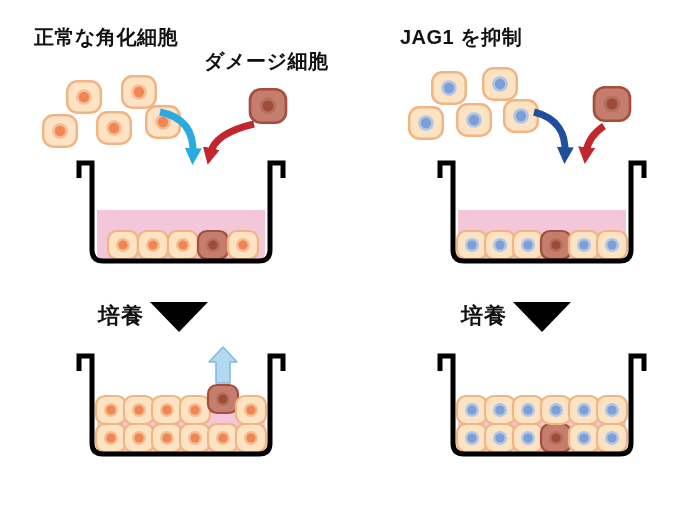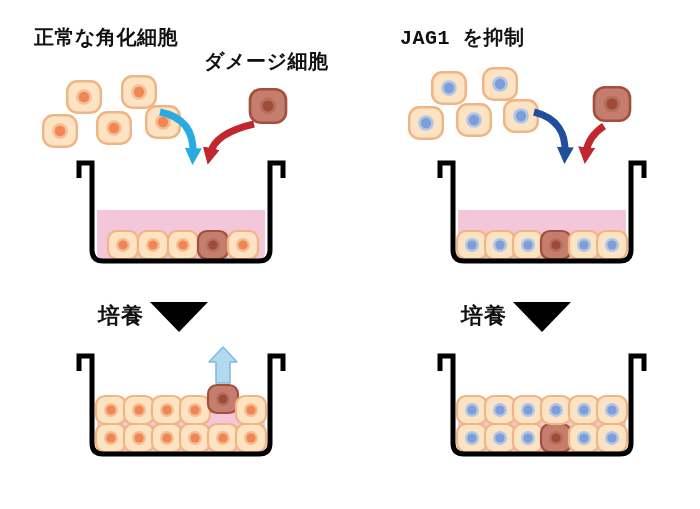--- a/index.html
+++ b/index.html
@@ -1,20 +1,20 @@
 <!DOCTYPE html>
 <html style="--background: #ffffff; --text: #111111; --outline-black: #000000; --cell-fill: #fbe3c4; --cell-stroke: #f0b583; --nucleus-orange-ring: #f6bd92; --nucleus-orange: #ef8654; --nucleus-blue-ring: #b0c6e7; --nucleus-blue: #7d9ed6; --damaged-fill: #c57d6d; --damaged-stroke: #a34f3f; --damaged-nucleus-ring: #b5705c; --damaged-nucleus: #9e4b3a; --medium-pink: #f3c7d9; --arrow-blue-light: #29abe2; --arrow-blue-dark: #1f4e9c; --arrow-red: #c1272d; --extrude-fill: #b3d9f0; --extrude-stroke: #7cbbe0;"><head>
 <meta charset="utf-8">
 <style>
   html,body{margin:0;padding:0;background:#ffffff;}
   .canvas{
     position:relative;
     width:700px;height:509px;
     background:var(--background,#ffffff);
-    font-family:Liberation Mono, monospace;
+    font-family:Liberation Sans, sans-serif;
     overflow:hidden;
   }
   svg{display:block;}
   svg text{fill:var(--text,#111);}
   .t-title{font-size:20px;font-weight:600;letter-spacing:0.5px;}
   .t-culture{font-size:22px;font-weight:700;letter-spacing:1px;}
 
   .cell-body{fill:var(--cell-fill);stroke:var(--cell-stroke);stroke-width:2.2;}
   .dmg-body{fill:var(--damaged-fill);stroke:var(--damaged-stroke);stroke-width:2.2;}
   .nuc-o-ring{fill:var(--nucleus-orange-ring);}

